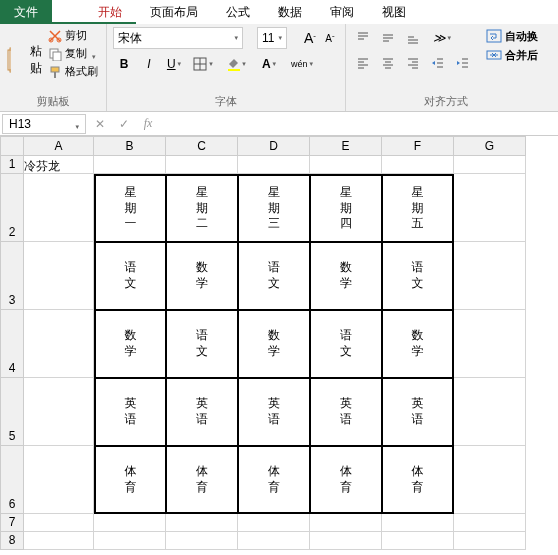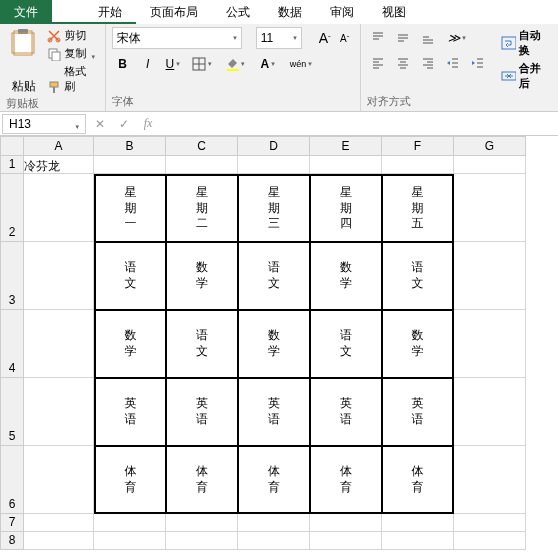--- a/index.html
+++ b/index.html
@@ -2,38 +2,38 @@
 <html><head>
 <meta charset="utf-8">
 <style>
 * { box-sizing: border-box; margin: 0; padding: 0; }
 body { font-family: "Microsoft YaHei", sans-serif; font-size: 12px; background: #fff; width: 558px; overflow: hidden; }
 
 
 .tabs { display: flex; background: #fff; height: 24px; }
 .tab { padding: 4px 14px; font-size: 12px; cursor: pointer; }
 .tab-file { background: #217346; color: #fff; }
-.tab-active { background: #fff; color: #000000; border-bottom: 2px solid #217346; padding-left: 46px; }
+.tab-active { background: #fff; color: #b91c1c; border-bottom: 2px solid #217346; padding-left: 46px; }
 
 
 .ribbon { display: flex; background: #f1f1f1; border-bottom: 1px solid #ccc; height: 88px; }
 .group { border-right: 1px solid #d4d4d4; padding: 3px 6px 1px; display: flex; flex-direction: column; justify-content: space-between; }
-.group-label { font-size: 11px; color: #666; padding: 1px 0; }
+.group-label { text-align: center; font-size: 11px; color: #666; padding: 1px 0; }
 .group-body { display: flex; gap: 4px; flex: 1; }
 
 
-.paste-big { width: 36px; display: flex; flex-direction: column; align-items: center; gap: 19px; cursor: pointer; }
+.paste-big { width: 36px; display: flex; align-items: center; gap: 19px; cursor: pointer; }
 .clip-stack { display: flex; flex-direction: column; gap: 1px; }
 .clip-item { display: flex; align-items: flex-end; gap: 3px; font-size: 11px; cursor: pointer; padding: 1px 2px; }
 
 
 .font-row1 { display: flex; gap: 14px; margin-bottom: 4px; }
 .font-combo { border: 1px solid #ccc; background: #fff; height: 22px; padding: 2px 4px; font-size: 12px; display: flex; align-items: center; justify-content: space-between; }
 .font-name { width: 130px; }
-.font-size { width: 46px; }
+.font-size { width: 30px; }
 .aa { display: flex; gap: 2px; align-items: center; }
 .aa-btn { width: 18px; height: 18px; display: flex; align-items: center; justify-content: center; cursor: pointer; }
 .font-row2 { display: flex; gap: 3px; align-items: center; }
 .btn { width: 22px; height: 22px; display: flex; align-items: center; justify-content: center; cursor: pointer; }
 .btn-dd { width: 30px; }
 .dd-arrow { font-size: 7px; color: #666; margin-left: 2px; }
 
 
 .align-row { display: flex; gap: 3px; margin-bottom: 3px; }
 .align-extra { display: flex; flex-direction: column; gap: 1px; margin-left: 6px; font-weight: bold; }

